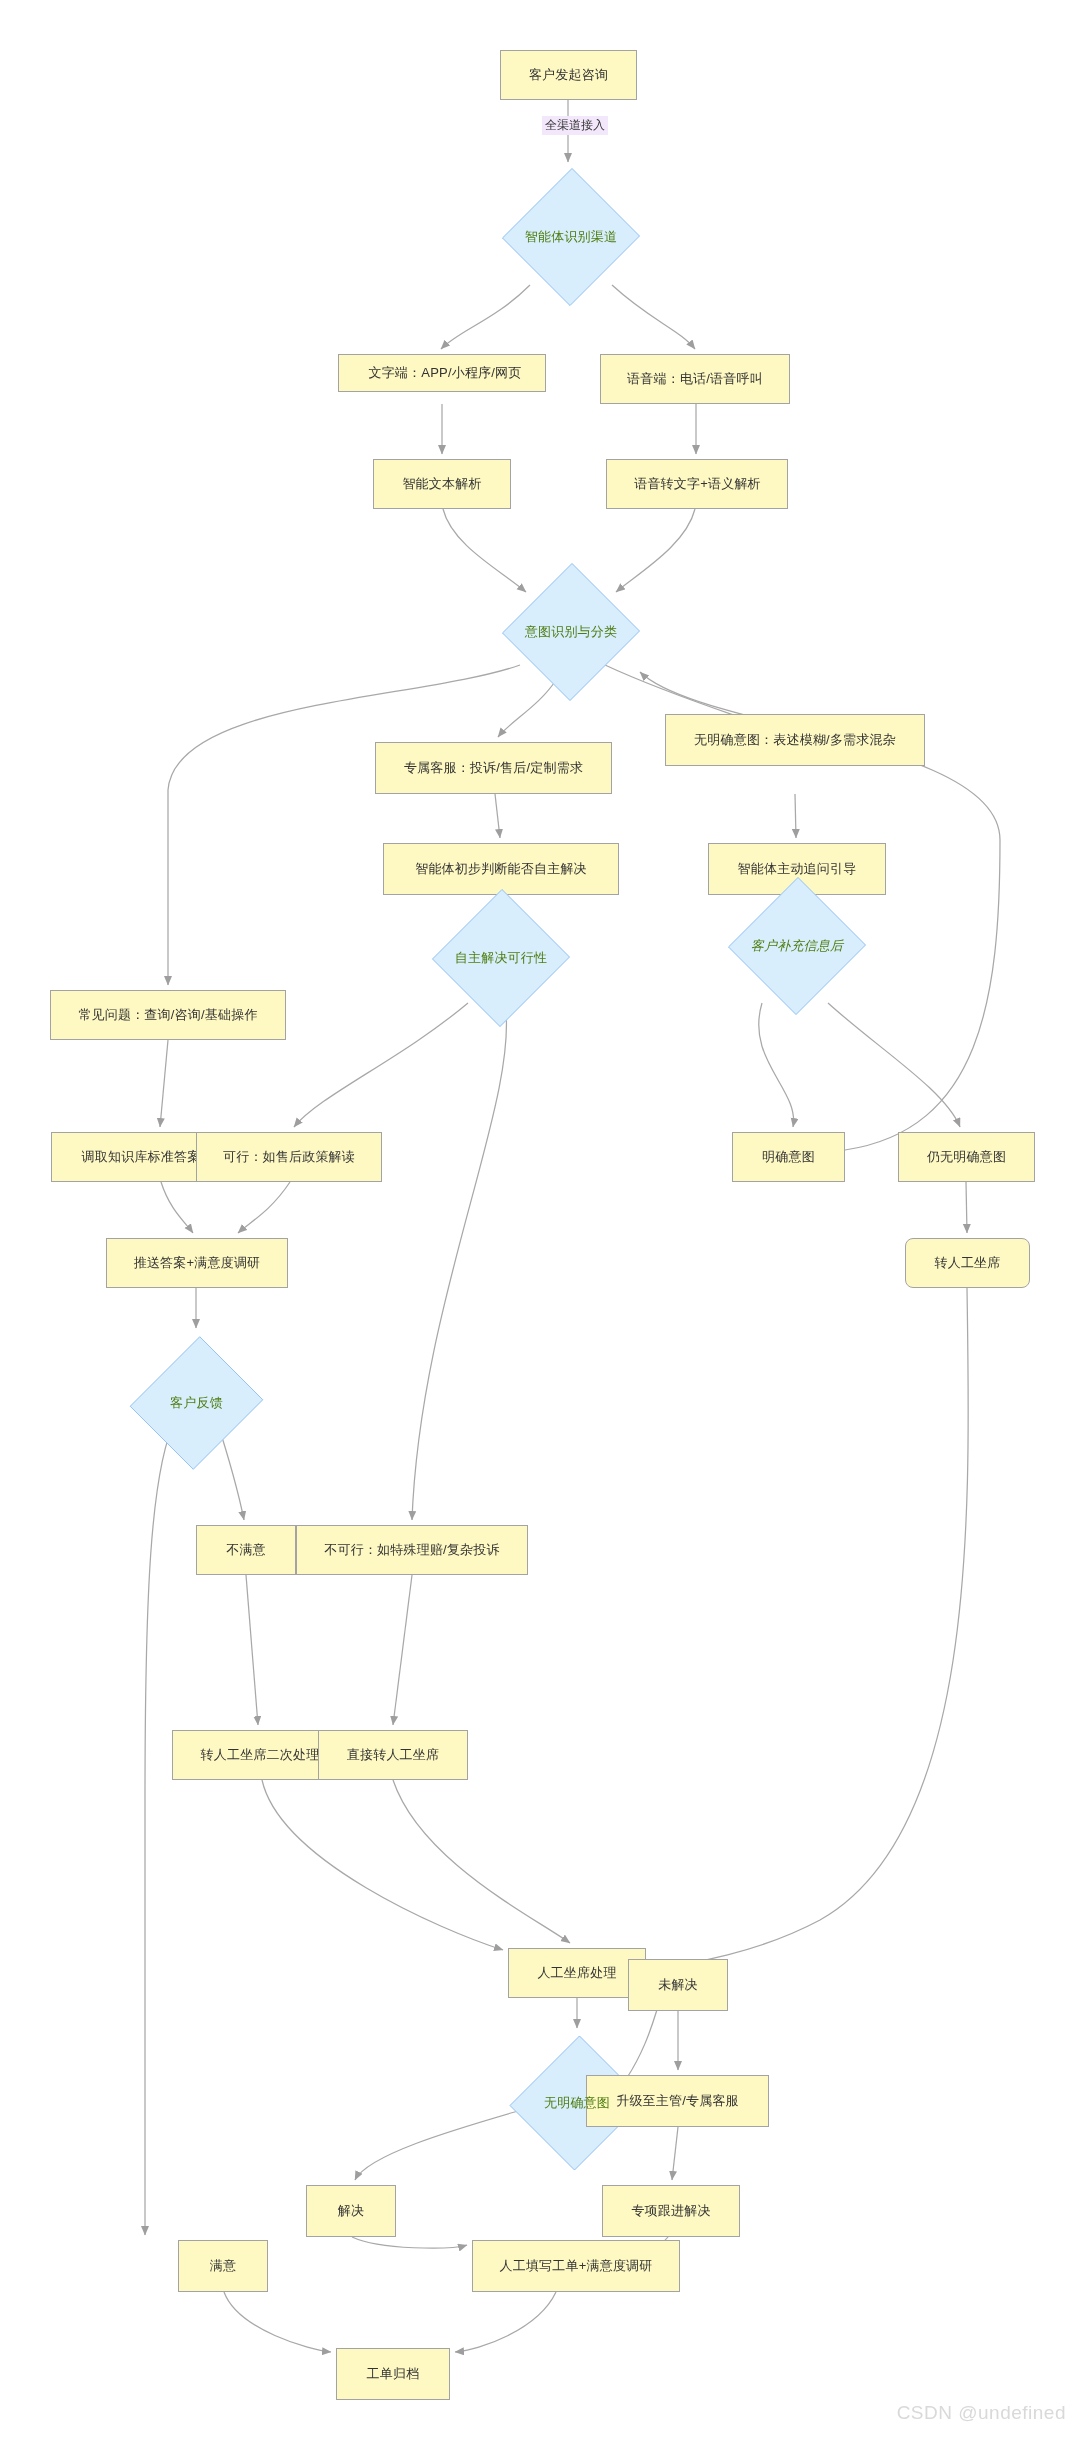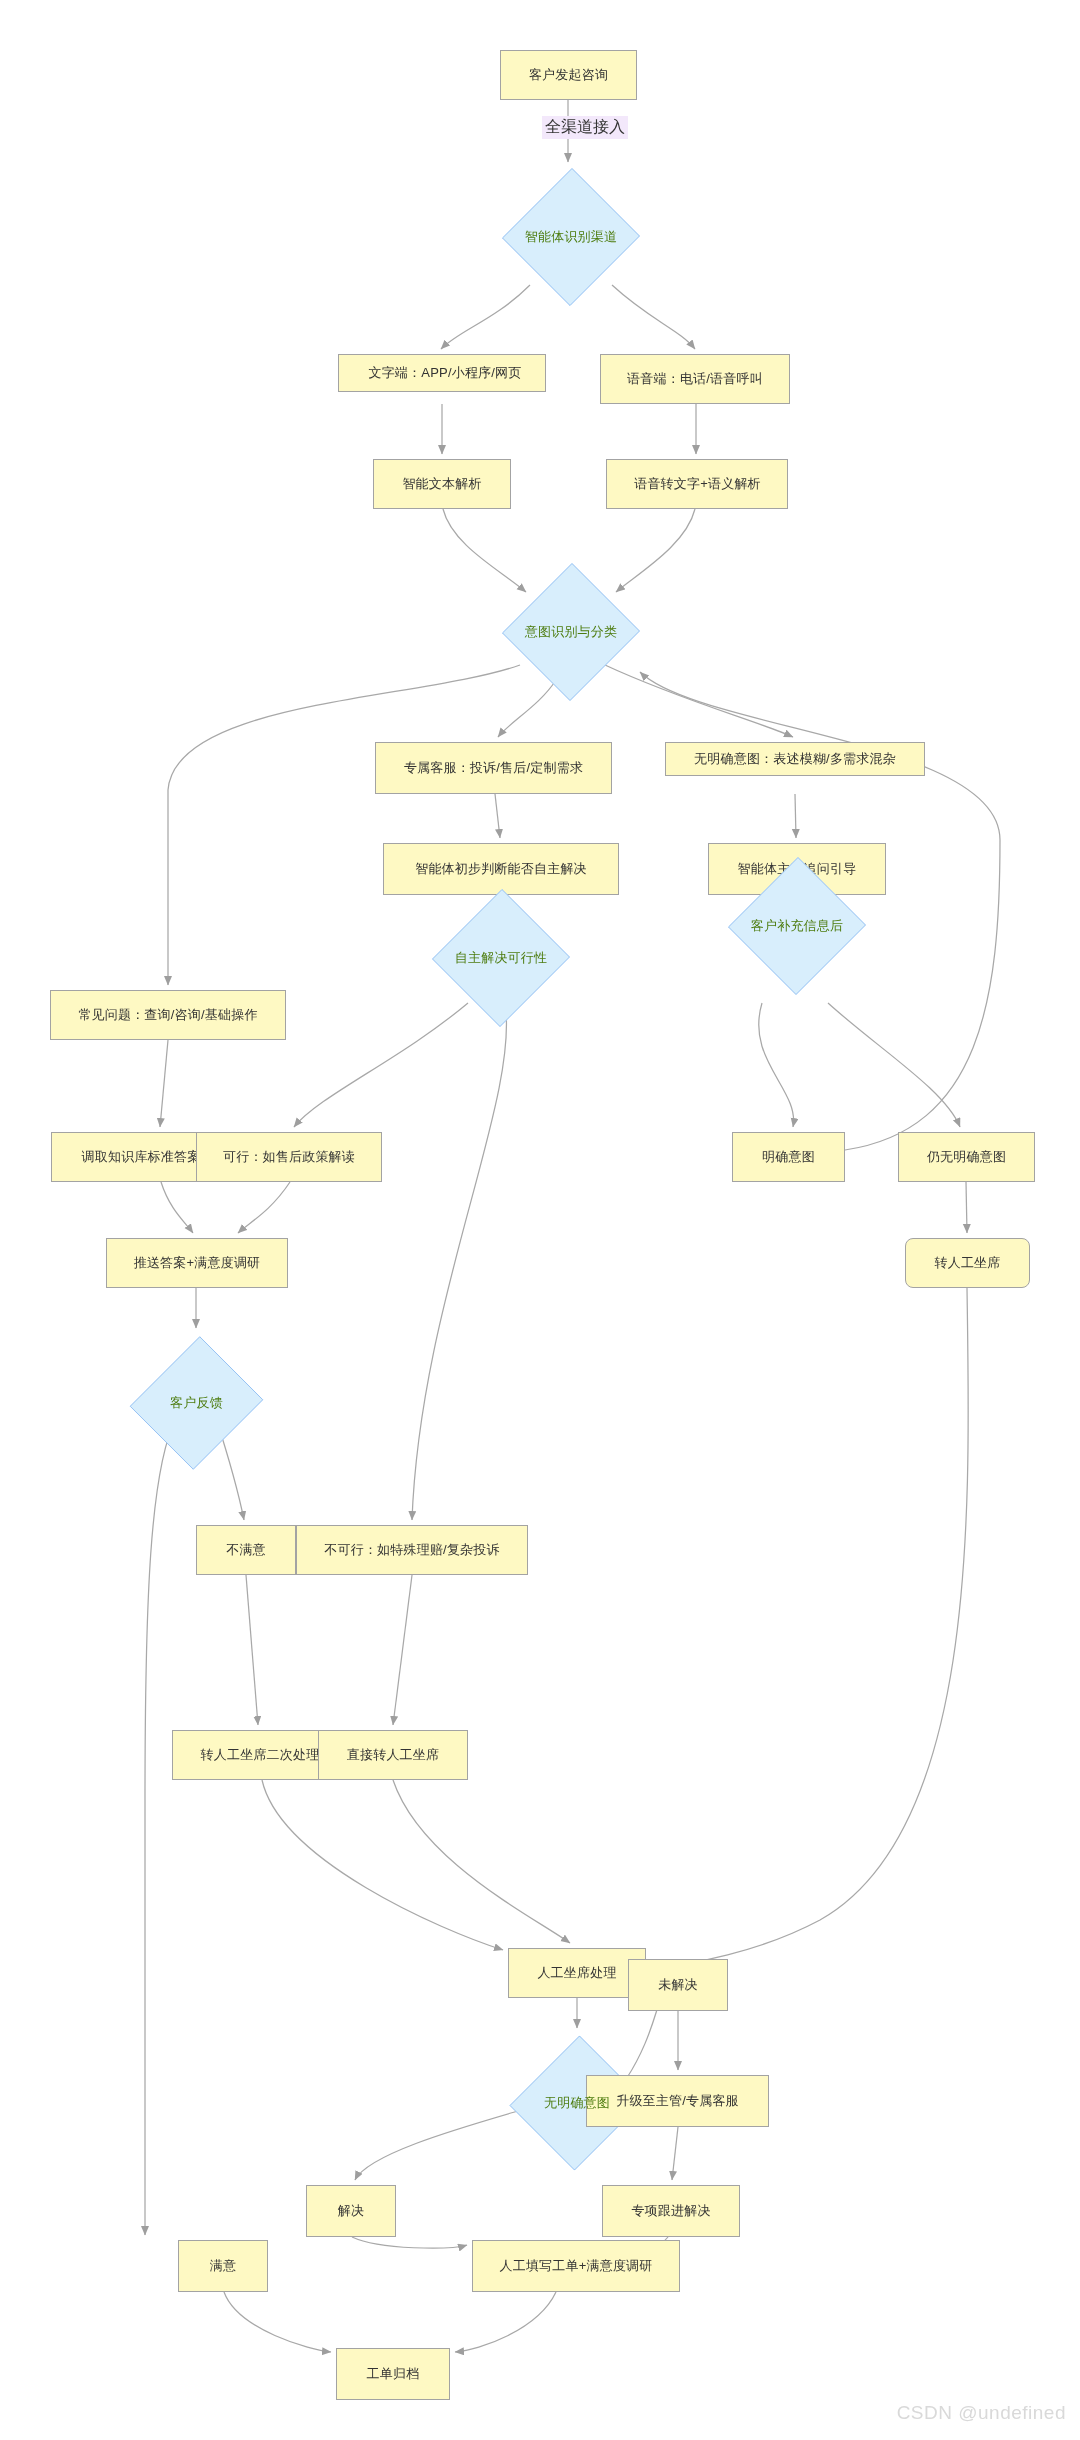--- a/index.html
+++ b/index.html
@@ -53,21 +53,21 @@
     position:relative;
     z-index:3;
     font-size:13px;
     color:#4d7c0f;
     white-space:nowrap;
   }
   .edge-label{
     position:absolute;
     background:#f3e8fb;
     color:#333333;
-    font-size:16px;
+    font-size:12px;
     padding:1px 3px;
     white-space:nowrap;
     z-index:5;
   }
   .watermark{
     position:absolute;
     right:14px;
     bottom:16px;
     color:#d9d9d9;
     font-size:19px;
@@ -189,37 +189,37 @@
   <div class="node" style="left: 606px; top: 459px; width: 182px; height: 50px; padding-left: 7px;">
       <span>语音转文字+语义解析</span>
     </div>
   <div class="node diamond" style="left: 503px; top: 562px; width: 136px; height: 140px;">
       <span class="dshape"></span>
       <span class="dlabel">意图识别与分类</span>
     </div>
   <div class="node" style="left: 375px; top: 742px; width: 237px; height: 52px;">
       <span>专属客服：投诉/售后/定制需求</span>
     </div>
-  <div class="node" style="left: 665px; top: 742px; width: 260px; height: 34px;">
+  <div class="node" style="left: 665px; top: 714px; width: 260px; height: 52px;">
       <span>无明确意图：表述模糊/多需求混杂</span>
     </div>
   <div class="node" style="left: 383px; top: 843px; width: 236px; height: 52px;">
       <span>智能体初步判断能否自主解决</span>
     </div>
   <div class="node" style="left: 708px; top: 843px; width: 178px; height: 52px;">
       <span>智能体主动追问引导</span>
     </div>
   <div class="node" style="left: 50px; top: 990px; width: 236px; height: 50px;">
       <span>常见问题：查询/咨询/基础操作</span>
     </div>
   <div class="node diamond" style="left: 433px; top: 888px; width: 136px; height: 140px;">
       <span class="dshape"></span>
       <span class="dlabel">自主解决可行性</span>
     </div>
-  <div class="node diamond" style="left: 729px; top: 856px; width: 136px; height: 140px;">
+  <div class="node diamond" style="left: 729px; top: 876px; width: 136px; height: 140px; font-style: italic;">
       <span class="dshape"></span>
       <span class="dlabel">客户补充信息后</span>
     </div>
   <div class="node" style="left: 51px; top: 1132px; width: 180px; height: 50px;">
       <span>调取知识库标准答案</span>
     </div>
   <div class="node" style="left: 196px; top: 1132px; width: 186px; height: 50px;">
       <span>可行：如售后政策解读</span>
     </div>
   <div class="node" style="left: 732px; top: 1132px; width: 113px; height: 50px;">

